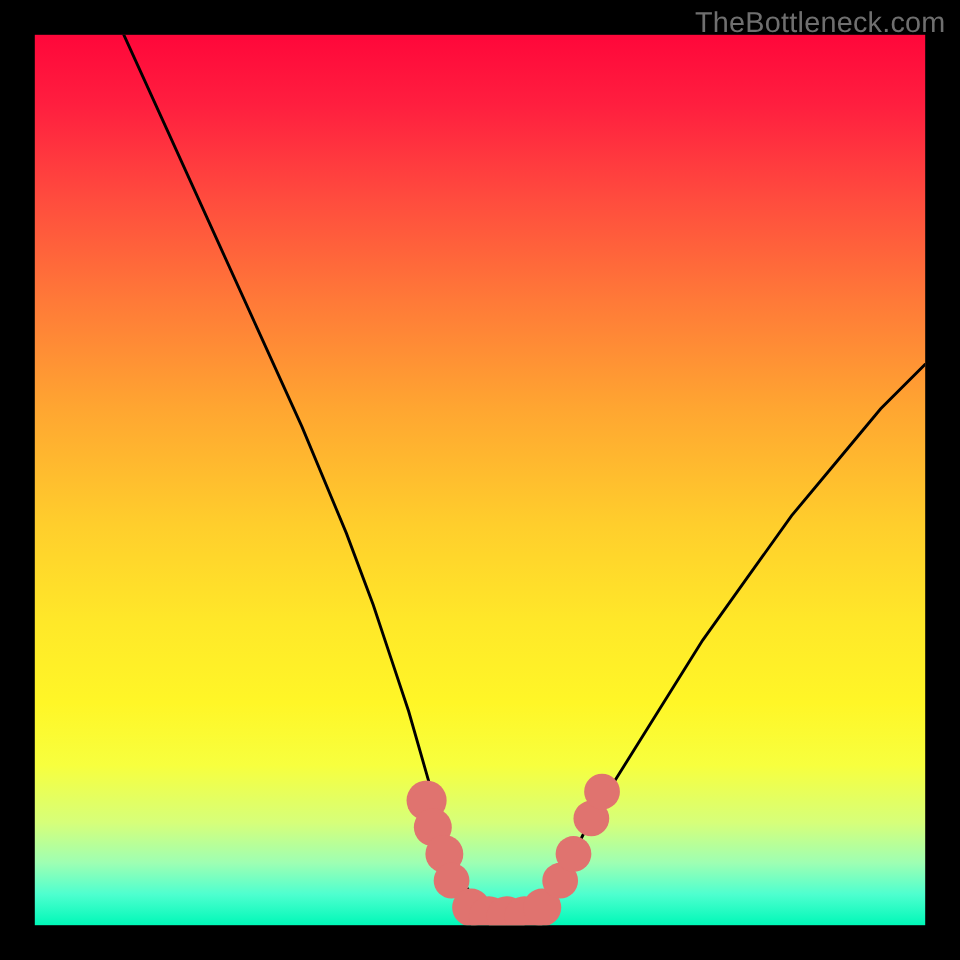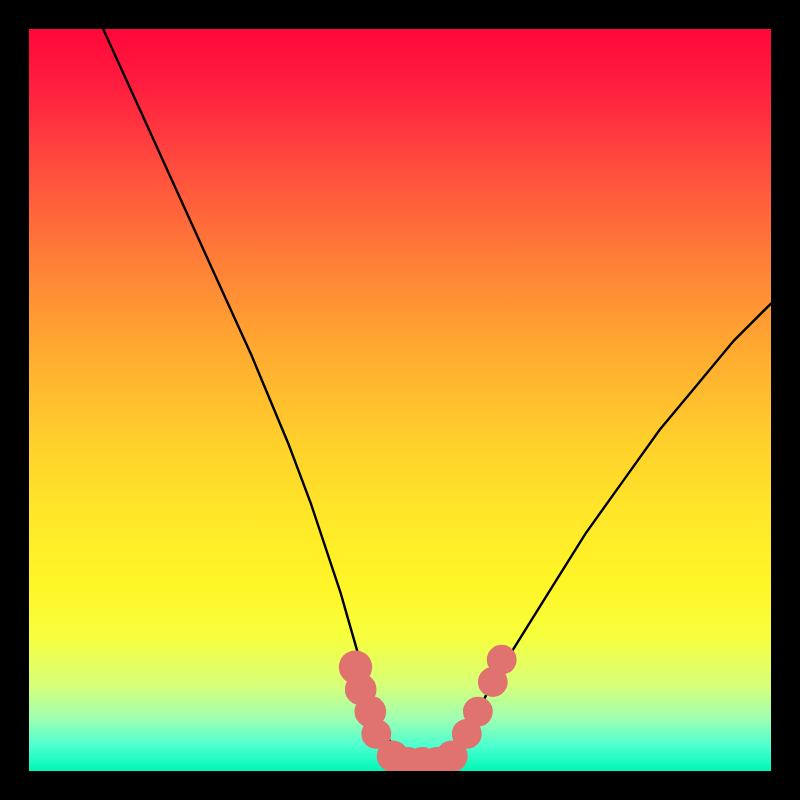--- a/index.html
+++ b/index.html
@@ -74,13 +74,14 @@
           <circle cx="393.3" cy="734.6" r="16.7" fill="#e0736f"></circle>
           <circle cx="408.1" cy="734.6" r="16.7" fill="#e0736f"></circle>
           <circle cx="422.9" cy="727.2" r="15.8" fill="#e0736f"></circle>
           <circle cx="437.8" cy="704.9" r="14.9" fill="#e0736f"></circle>
           <circle cx="448.9" cy="682.6" r="14.9" fill="#e0736f"></circle>
           <circle cx="463.8" cy="653.0" r="14.9" fill="#e0736f"></circle>
           <circle cx="472.7" cy="630.7" r="14.9" fill="#e0736f"></circle>
         </g>
     </svg>
   </div>
+  <div class="watermark">TheBottleneck.com</div>
 </div>
 
 </body></html>

